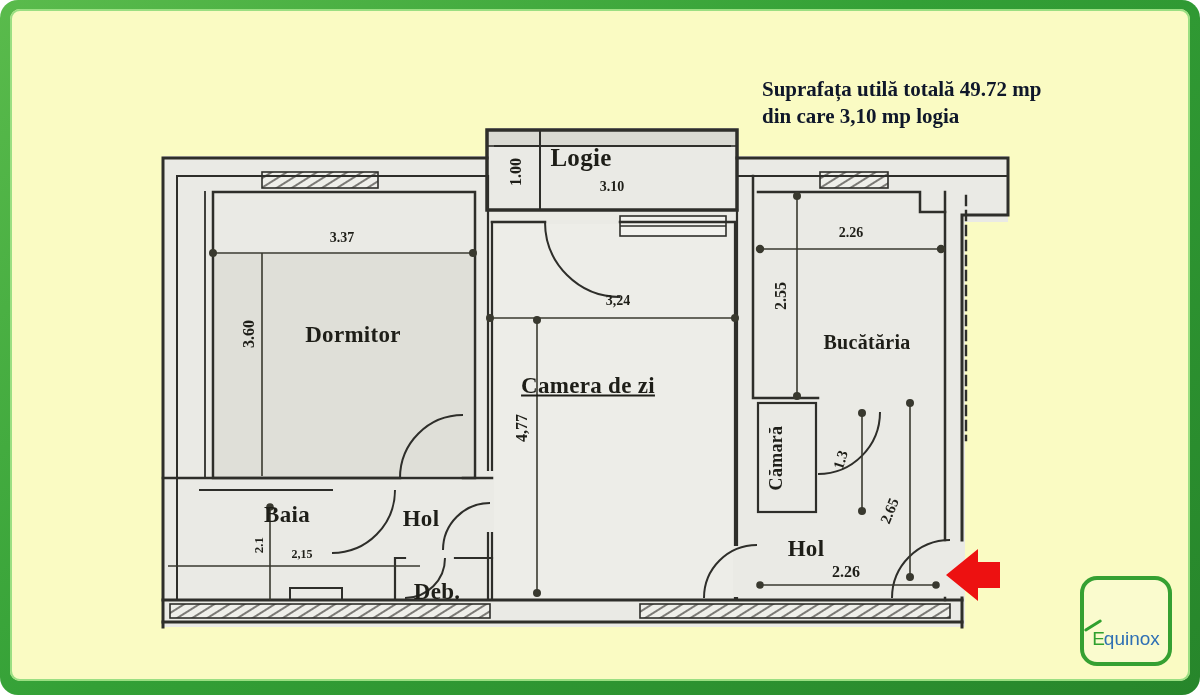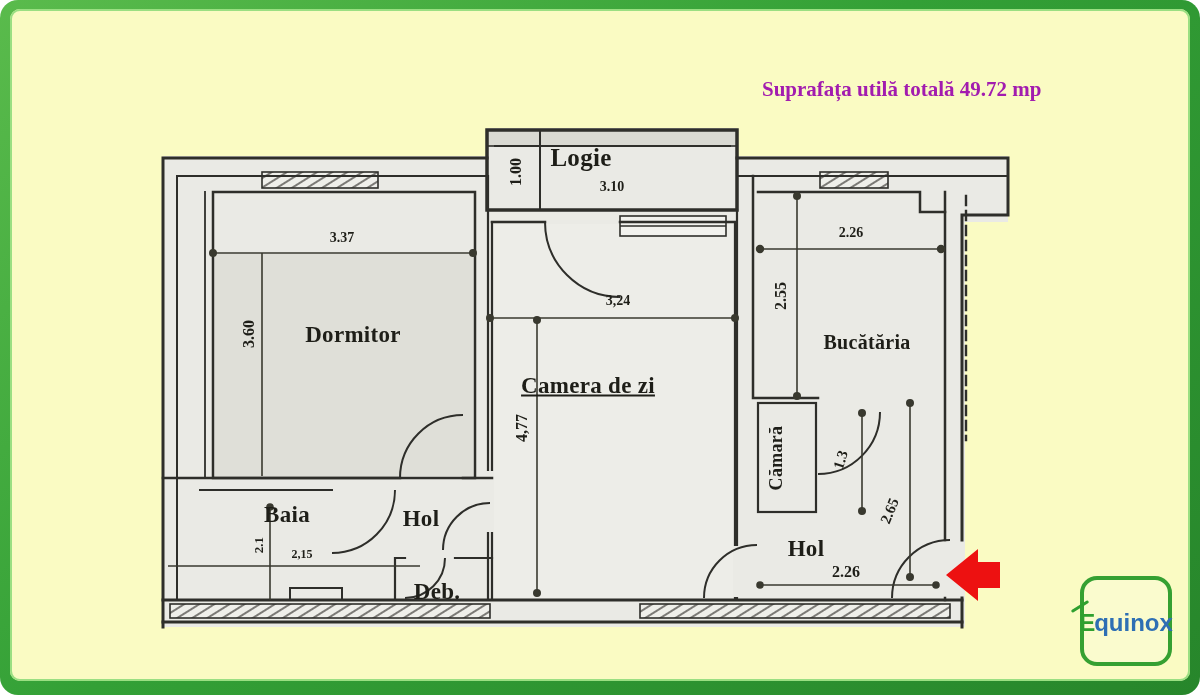--- a/index.html
+++ b/index.html
@@ -13,29 +13,29 @@
   .plan-svg{position:absolute;left:0;top:0;}
 
   .lbl{position:absolute;transform:translate(-50%,-50%);
        font-weight:bold;color:#1E1E18;white-space:nowrap;line-height:1;}
   .rot{transform:translate(-50%,-50%) rotate(-90deg);}
   .room{font-size:23px;letter-spacing:.3px;}
   .dim{font-size:14px;}
   .dim-s{font-size:15px;}
 
   .summary{position:absolute;left:762px;top:76px;font-weight:bold;
-           font-size:21px;line-height:27px;color:#a21caf;}
+           font-size:21px;line-height:27px;color:#0f172a;}
   .watermark{position:absolute;left:36px;top:626px;
              font-family:"Liberation Sans",sans-serif;font-weight:bold;
              font-size:38px;letter-spacing:1px;color:rgba(255,255,255,.82);}
   .equinox{position:absolute;left:1080px;top:576px;width:92px;height:90px;
            border:4px solid #35A032;border-radius:17px;background:#FAFBCE;
            box-sizing:border-box;display:flex;align-items:center;justify-content:center;
            font-family:"Liberation Sans",sans-serif;}
-  .eq-word{position:relative;font-weight:bold;font-size:24px;top:2px;}
+  .eq-word{position:relative;font-weight:normal;font-size:19px;top:18px;}
   .eq-initial{color:#2FA02F;position:relative;}
   .eq-flag{position:absolute;left:-9px;top:-4px;width:20px;height:3px;
            background:#2FA02F;transform:rotate(-32deg);border-radius:2px;}
   .eq-rest{color:#2E6FB4;margin-left:-1px;}
 </style>
 </head>
 <body>
 
 <div class="stage">
   <div class="frame"></div>
@@ -132,20 +132,21 @@
       <path d="M168,566 H420" fill="none"></path>
       <path d="M270,505 V600" fill="none"></path>
         <circle cx="270" cy="507" r="3"></circle>
     </g>
 
     <polygon points="946,575 978,549 978,562 1000,562 1000,588 978,588 978,601" fill="#ED1111"></polygon>
   </svg>
 
   <div class="summary">
     <div>Suprafața utilă totală 49.72 mp</div>
+    <div>din care 3,10 mp logia</div>
   </div>
 
   <div class="lbl room" style="left:581px;top:157px;font-size:25px;">Logie</div>
   <div class="lbl room" style="left:353px;top:334px;">Dormitor</div>
   <div class="lbl room" style="left:588px;top:385px;text-decoration:underline;">Camera de zi</div>
   <div class="lbl room" style="left:867px;top:305px;font-size:20px;margin-top:37px;">Bucătăria</div>
   <div class="lbl room rot" style="left:776px;top:458px;font-size:18px;">Cămară</div>
   <div class="lbl room" style="left:287px;top:514px;">Baia</div>
   <div class="lbl room" style="left:421px;top:518px;">Hol</div>
   <div class="lbl room" style="left:806px;top:548px;">Hol</div>

